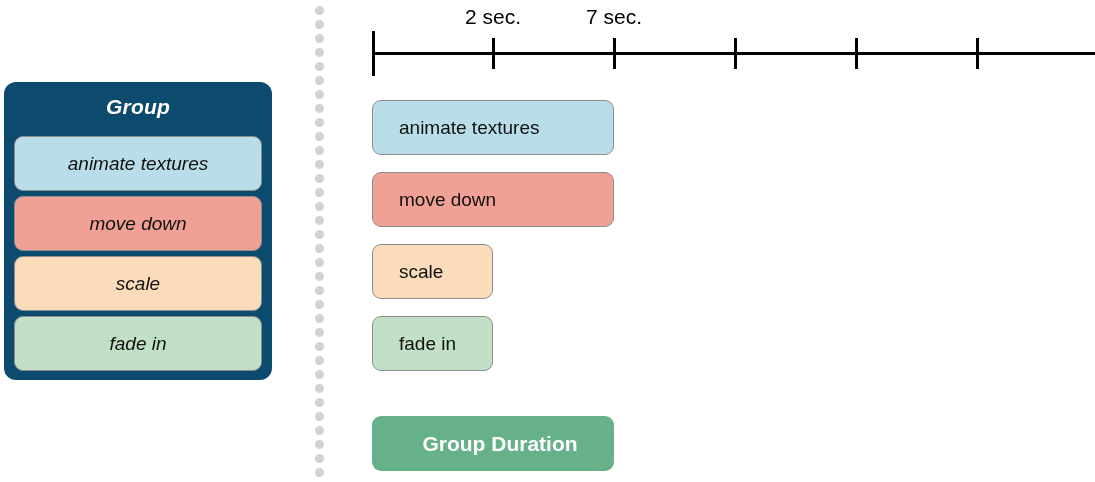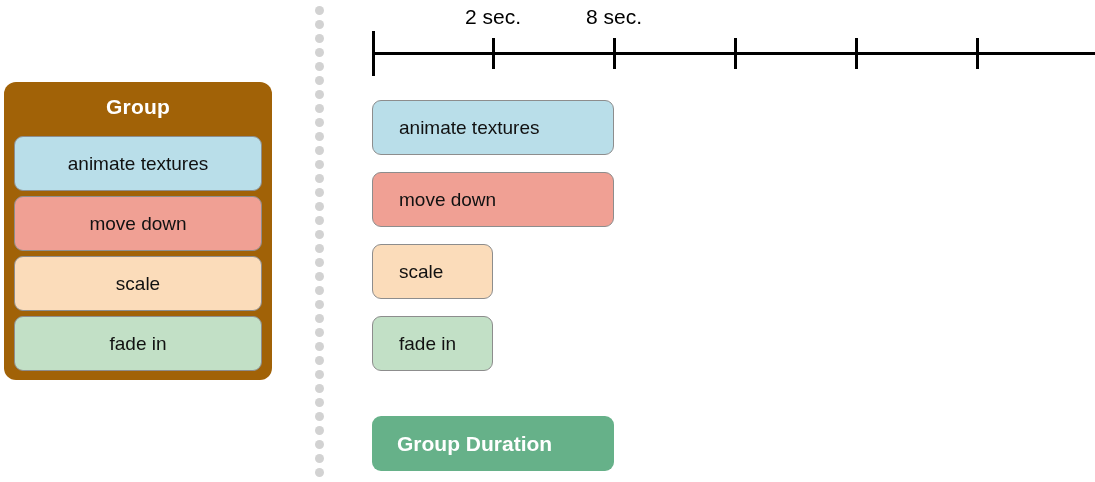--- a/index.html
+++ b/index.html
@@ -136,29 +136,30 @@
     align-items: center;
     padding-left: 26px;
     font-size: 19px;
     color: #111111;
   }
   .bar.duration {
     border: none;
     color: #ffffff;
     font-weight: bold;
     font-size: 21px;
-    padding-left: 25px;
+    padding-left: 14px;
+    justify-content: center;
   }
 </style>
 </head>
 <body>
 
 <div id="canvas">
 
-  <div class="group-panel" style="background: #a16207;">
+  <div class="group-panel" style="background: #0c4a6e; font-style: italic;">
     <div class="group-title">Group</div>
     <div class="group-chips">
         <div class="chip" style="background: rgb(185, 222, 233);">
           <span>animate textures</span>
         </div>
         <div class="chip" style="background: rgb(240, 160, 148);">
           <span>move down</span>
         </div>
         <div class="chip" style="background: rgb(251, 220, 186);">
           <span>scale</span>
@@ -208,21 +209,21 @@
 
   <div class="ruler">
     <div class="ruler-axis"></div>
   <div class="tick major" style="left: 0px;"></div>
       <div class="tick minor" style="left: 120px;"></div>
       <div class="tick minor" style="left: 241px;"></div>
       <div class="tick minor" style="left: 362px;"></div>
       <div class="tick minor" style="left: 483px;"></div>
       <div class="tick minor" style="left: 604px;"></div>
       <div class="tick-label" style="left: 121px;">2 sec.</div>
-      <div class="tick-label" style="left: 242px;">8 sec.</div>
+      <div class="tick-label" style="left: 242px;">7 sec.</div>
     </div>
 
   <div class="bars">
       <div class="bar" style="background: rgb(185, 222, 233); left: 0px; width: 242px; top: 0px;">
         <span>animate textures</span>
       </div>
       <div class="bar" style="background: rgb(240, 160, 148); left: 0px; width: 242px; top: 72px;">
         <span>move down</span>
       </div>
       <div class="bar" style="background: rgb(251, 220, 186); left: 0px; width: 121px; top: 144px;">

